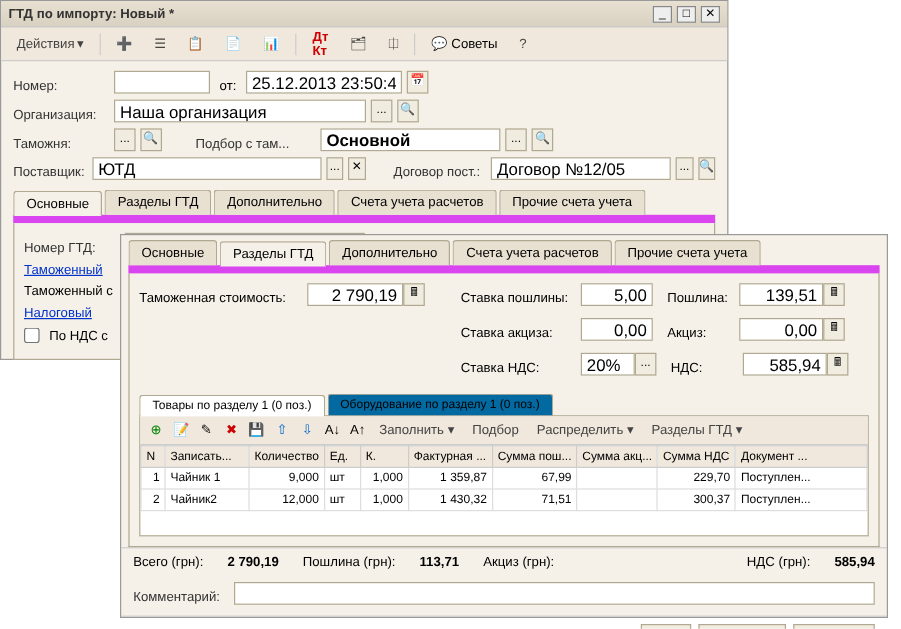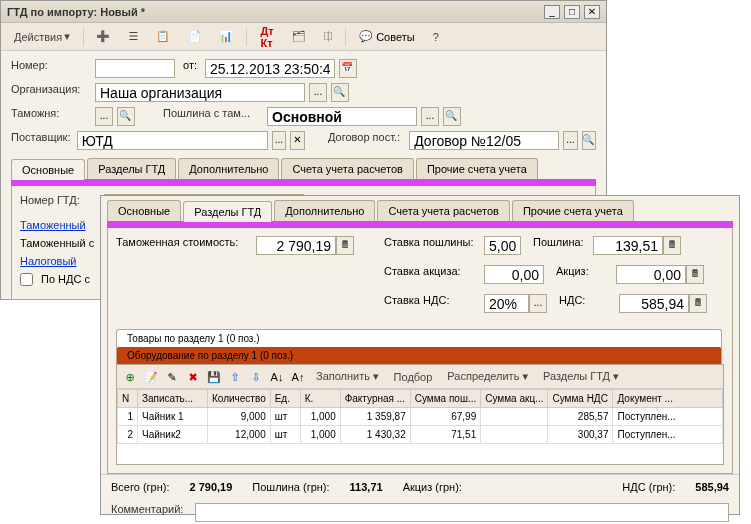--- a/index.html
+++ b/index.html
@@ -8,21 +8,21 @@
 .win1 { left: 0; top: 0; width: 607px; height: 300px; }
 .win2 { left: 100px; top: 195px; width: 640px; height: 320px; }
 .titlebar { background: linear-gradient(#e8e0d0, #d8d0c0); border-bottom: 1px solid #bbb; padding: 3px 6px; display: flex; align-items: center; justify-content: space-between; height: 22px; }
 .titlebar-text { font-weight: bold; color: #333; }
 .winbtns { display: flex; gap: 4px; }
 .winbtn { width: 16px; height: 14px; border: 1px solid #888; background: #eee; text-align: center; line-height: 12px; cursor: pointer; font-size: 10px; }
 .toolbar { background: #f0e8dc; border-bottom: 1px solid #ccc; padding: 3px 6px; display: flex; align-items: center; gap: 4px; height: 28px; }
 .toolbtn { padding: 2px 6px; border: 1px solid transparent; cursor: pointer; color: #444; display: flex; align-items: center; gap: 2px; }
 .sep { width: 1px; height: 18px; background: #ccc; margin: 0 2px; }
 .content { padding: 8px 10px; }
-.row { display: flex; align-items: flex-start; margin-bottom: 5px; gap: 4px; }
+.row { display: flex; align-items: flex-end; margin-bottom: 5px; gap: 4px; }
 .lbl { width: 80px; color: #333; }
 .lbl-wide { width: 100px; color: #333; }
 .input { border: 1px solid #b0a890; background: #fff; padding: 2px 4px; height: 19px; font-size: 14px; }
 .btn-ell { width: 18px; height: 19px; border: 1px solid #b0a890; background: #f0ece0; cursor: pointer; font-size: 10px; text-align: center; line-height: 15px; }
 .btn-ico { width: 18px; height: 19px; border: 1px solid #b0a890; background: #f0ece0; cursor: pointer; text-align: center; line-height: 15px; font-size: 10px; }
 .calc { background: #f0ece0; }
 .tabs { display: flex; border-bottom: 7px solid #d946ef; margin-top: 8px; }
 .tab { padding: 4px 10px; border: 1px solid #b0a890; border-bottom: none; background: #e8e0d0; margin-right: 2px; cursor: pointer; border-radius: 3px 3px 0 0; position: relative; }
 .tab.active { background: #f5f0e8; top: 1px; }
 .tab-content { border: 1px solid #b0a890; border-top: none; padding: 8px; background: #f5f0e8; }
@@ -34,22 +34,22 @@
 .grid { width: 100%; border-collapse: collapse; }
 .grid th { background: #f0e8dc; border: 1px solid #ccc; padding: 3px 4px; font-weight: normal; text-align: left; font-size: 10px; white-space: nowrap; overflow: hidden; }
 .grid td { border: 1px solid #ddd; padding: 3px 4px; font-size: 10px; white-space: nowrap; overflow: hidden; }
 .grid td.num { text-align: right; }
 .footer-row { display: flex; padding: 6px 10px; gap: 20px; font-size: 11px; border-top: 1px solid #ccc; }
 .footer-row b { font-weight: bold; }
 .btnrow { display: flex; justify-content: flex-end; gap: 6px; padding: 6px 10px; border-top: 1px solid #ccc; }
 .btn { padding: 3px 12px; border: 1px solid #b0a890; background: #f0ece0; cursor: pointer; font-size: 11px; }
 .chk { margin-right: 4px; }
 .advice-btn { display: flex; align-items: center; gap: 3px; padding: 2px 6px; border: 1px solid transparent; cursor: pointer; }
-.inner-tabs { display: flex; margin-bottom: 0; flex-direction: column; }
-.inner-tab { padding: 3px 10px; border: 1px solid #b0a890; background: #c2410c; border-bottom: none; margin-right: 2px; cursor: pointer; border-radius: 3px 3px 0 0; font-size: 10px; position: relative; }
+.inner-tabs { display: flex; margin-bottom: 0; }
+.inner-tab { padding: 3px 10px; border: 1px solid #b0a890; background: #0369a1; border-bottom: none; margin-right: 2px; cursor: pointer; border-radius: 3px 3px 0 0; font-size: 10px; position: relative; }
 .inner-tab.active { background: #fff; top: 1px; z-index: 2; }
 .tight { gap: 0; }
 .col2 { display: flex; gap: 30px; }
 .fgroup { display: flex; flex-direction: column; gap: 5px; }
 </style>
 </head>
 <body>
 
 <div class="window win1">
   <div class="titlebar">
@@ -88,21 +88,21 @@
       <span class="lbl">Организация:</span>
       <input class="input" style="width: 210px;" value="Наша организация">
       <div class="btn-ell">...</div>
       <div class="btn-ico">🔍</div>
     </div>
     <div class="row">
       <span class="lbl">Таможня:</span>
       <div class="btn-ell">...</div>
       <div class="btn-ico">🔍</div>
       <span style="width:20px"></span>
-      <span class="lbl-wide">Пошлина с там...</span>
+      <span class="lbl-wide">Подбор с там...</span>
       <input class="input" style="width: 150px; font-weight: bold;" value="Основной">
       <div class="btn-ell">...</div>
       <div class="btn-ico">🔍</div>
     </div>
     <div class="row">
       <span class="lbl">Поставщик:</span>
       <input class="input" style="width: 210px;" value="ЮТД">
       <div class="btn-ell">...</div>
       <div class="btn-ico">✕</div>
       <span style="width:20px"></span>
@@ -153,21 +153,21 @@
       <div class="fgroup">
         <div class="row tight">
           <span style="width:140px">Таможенная стоимость:</span>
           <input class="input" style="width: 80px; text-align: right;" value="2 790,19">
           <div class="btn-ico calc">🖩</div>
         </div>
       </div>
       <div class="fgroup">
         <div class="row tight">
           <span style="width:100px">Ставка пошлины:</span>
-          <input class="input" style="width: 37px; text-align: right;" value="5,00">
+          <input class="input" style="width: 60px; text-align: right;" value="5,00">
           <span style="width:12px"></span>
           <span style="width:60px">Пошлина:</span>
           <input class="input" style="width: 70px; text-align: right;" value="139,51">
           <div class="btn-ico calc">🖩</div>
         </div>
         <div class="row tight">
           <span style="width:100px">Ставка акциза:</span>
           <input class="input" style="width: 60px; text-align: right;" value="0,00">
           <span style="width:12px"></span>
           <span style="width:60px">Акциз:</span>
@@ -224,21 +224,21 @@
         <tbody id="grid-body">
             <tr>
               <td class="num">1</td>
               <td>Чайник 1</td>
               <td class="num">9,000</td>
               <td>шт</td>
               <td class="num">1,000</td>
               <td class="num">1 359,87</td>
               <td class="num">67,99</td>
               <td class="num"></td>
-              <td class="num">285,57</td>
+              <td class="num">229,70</td>
               <td>Поступлен...</td>
             </tr>
             <tr>
               <td class="num">2</td>
               <td>Чайник2</td>
               <td class="num">12,000</td>
               <td>шт</td>
               <td class="num">1,000</td>
               <td class="num">1 430,32</td>
               <td class="num">71,51</td>

